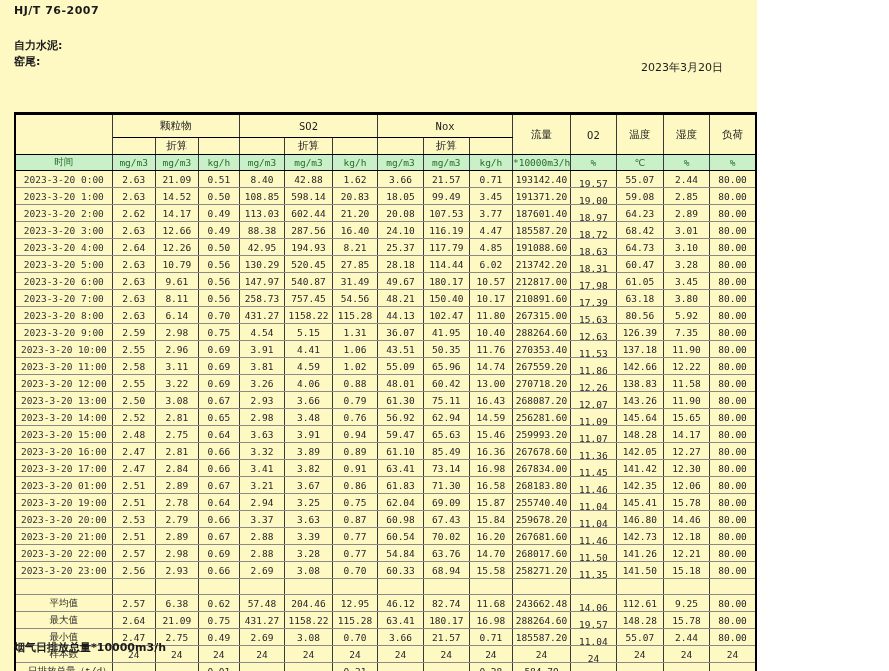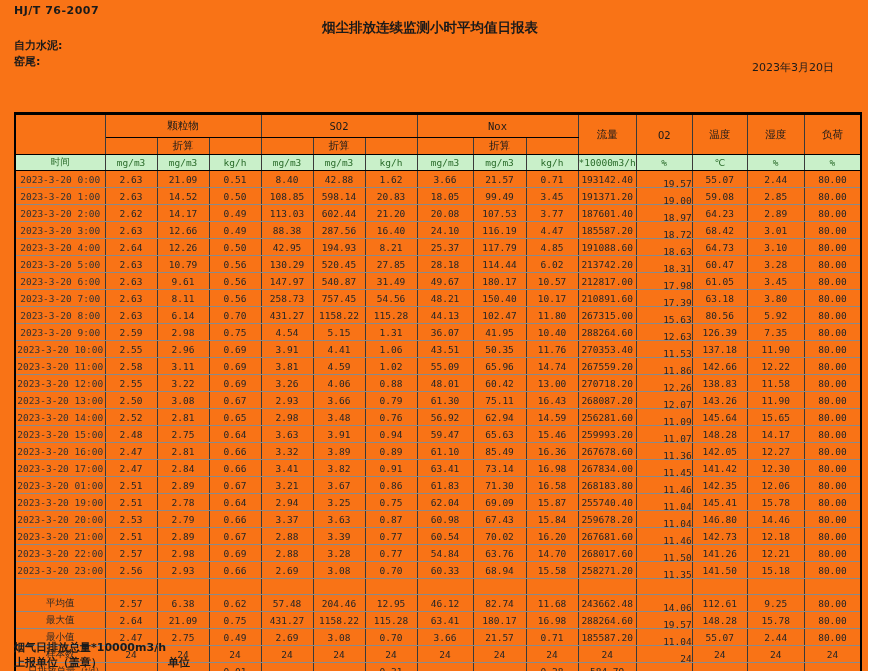--- a/index.html
+++ b/index.html
@@ -1,17 +1,17 @@
 <!DOCTYPE html>
 <html><head>
 <meta charset="utf-8">
 <style>
   html,body{margin:0;padding:0;background:#fff;}
   .sheet{
-    position:relative;width:868px;height:671px;background:#f97316;overflow:hidden;
+    position:relative;width:757px;height:671px;background:#fef9c3;overflow:hidden;
     font-family:"DejaVu Sans","Liberation Sans",sans-serif;color:#1a1a1a;
   }
   .std-code{position:absolute;left:14px;top:4px;font-size:11px;font-weight:bold;letter-spacing:0.5px;}
   .title{position:absolute;left:0;top:19px;width:860px;text-align:center;font-size:13.5px;font-weight:bold;}
   .company{position:absolute;left:14px;top:38px;font-size:11px;font-weight:bold;}
   .outlet{position:absolute;left:14px;top:54px;font-size:11px;font-weight:bold;}
   .date{position:absolute;right:34px;top:60px;font-size:11px;}
   table.report{
     position:absolute;left:14px;top:76px;border-collapse:collapse;table-layout:fixed;
     border:2px solid #000;border-top-width:3px;
@@ -25,34 +25,33 @@
     font-family:"DejaVu Sans Mono","DejaVu Sans",monospace;
   }
   thead th,thead td{border-bottom:1px solid #000;font-family:"DejaVu Sans",sans-serif;}
   tr.h1 th,tr.h1 td{height:22px;font-size:10.5px;}
   tr.h2 th,tr.h2 td{height:16px;font-size:10.5px;}
   tr.h3 th{height:15px;background:#c9f0c9;color:#2a6b2a;font-size:9.5px;}
   tbody td{height:16px;border-bottom:1px solid #8a8a8a;color:#262626;}
   tbody tr.hour-row td:first-child{color:#333;}
   tbody tr.spacer td{height:15px;border-bottom:1px solid #8a8a8a;}
   tbody tr.summary td{height:16px;}
-  tbody tr.summary td:first-child{font-family:Liberation Serif, serif;}
+  tbody tr.summary td:first-child{font-family:Liberation Mono, monospace;}
   tbody tr.daily-total td:first-child{text-align:left;padding-left:12px;}
-  tbody td.o2-shift{position:relative;text-align:right;}
+  tbody td.o2-shift{position:relative;}
   tbody td.o2-shift span{position:relative;top:4px;display:inline-block;}
   .footer-line1{position:absolute;left:14px;top:640px;font-size:11px;font-weight:bold;}
   .footer-line2{position:absolute;left:14px;top:655px;font-size:11px;font-weight:bold;}
   .footer-line2 .ru{display:inline-block;width:154px;}
 </style>
 </head>
 <body>
 
 <div class="sheet">
   <div class="std-code">HJ/T  76-2007</div>
-  <div class="title">烟尘排放连续监测小时平均值日报表</div>
   <div class="company">自力水泥:</div>
   <div class="outlet">窑尾:</div>
   <div class="date">2023年3月20日</div>
 
   <table class="report">
     <colgroup>
       <col style="width:88px">
         <col style="width:52px">
         <col style="width:52px">
         <col style="width:52px">
@@ -617,16 +616,13 @@
           <td>584.79</td>
           <td></td>
           <td></td>
           <td></td>
           <td></td>
         </tr>
       </tbody>
   </table>
 
   <div class="footer-line1">烟气日排放总量*10000m3/h</div>
-  <div class="footer-line2">
-    <span class="ru">上报单位（盖章）</span><span>单位</span>
-  </div>
 </div>
 
 </body></html>

